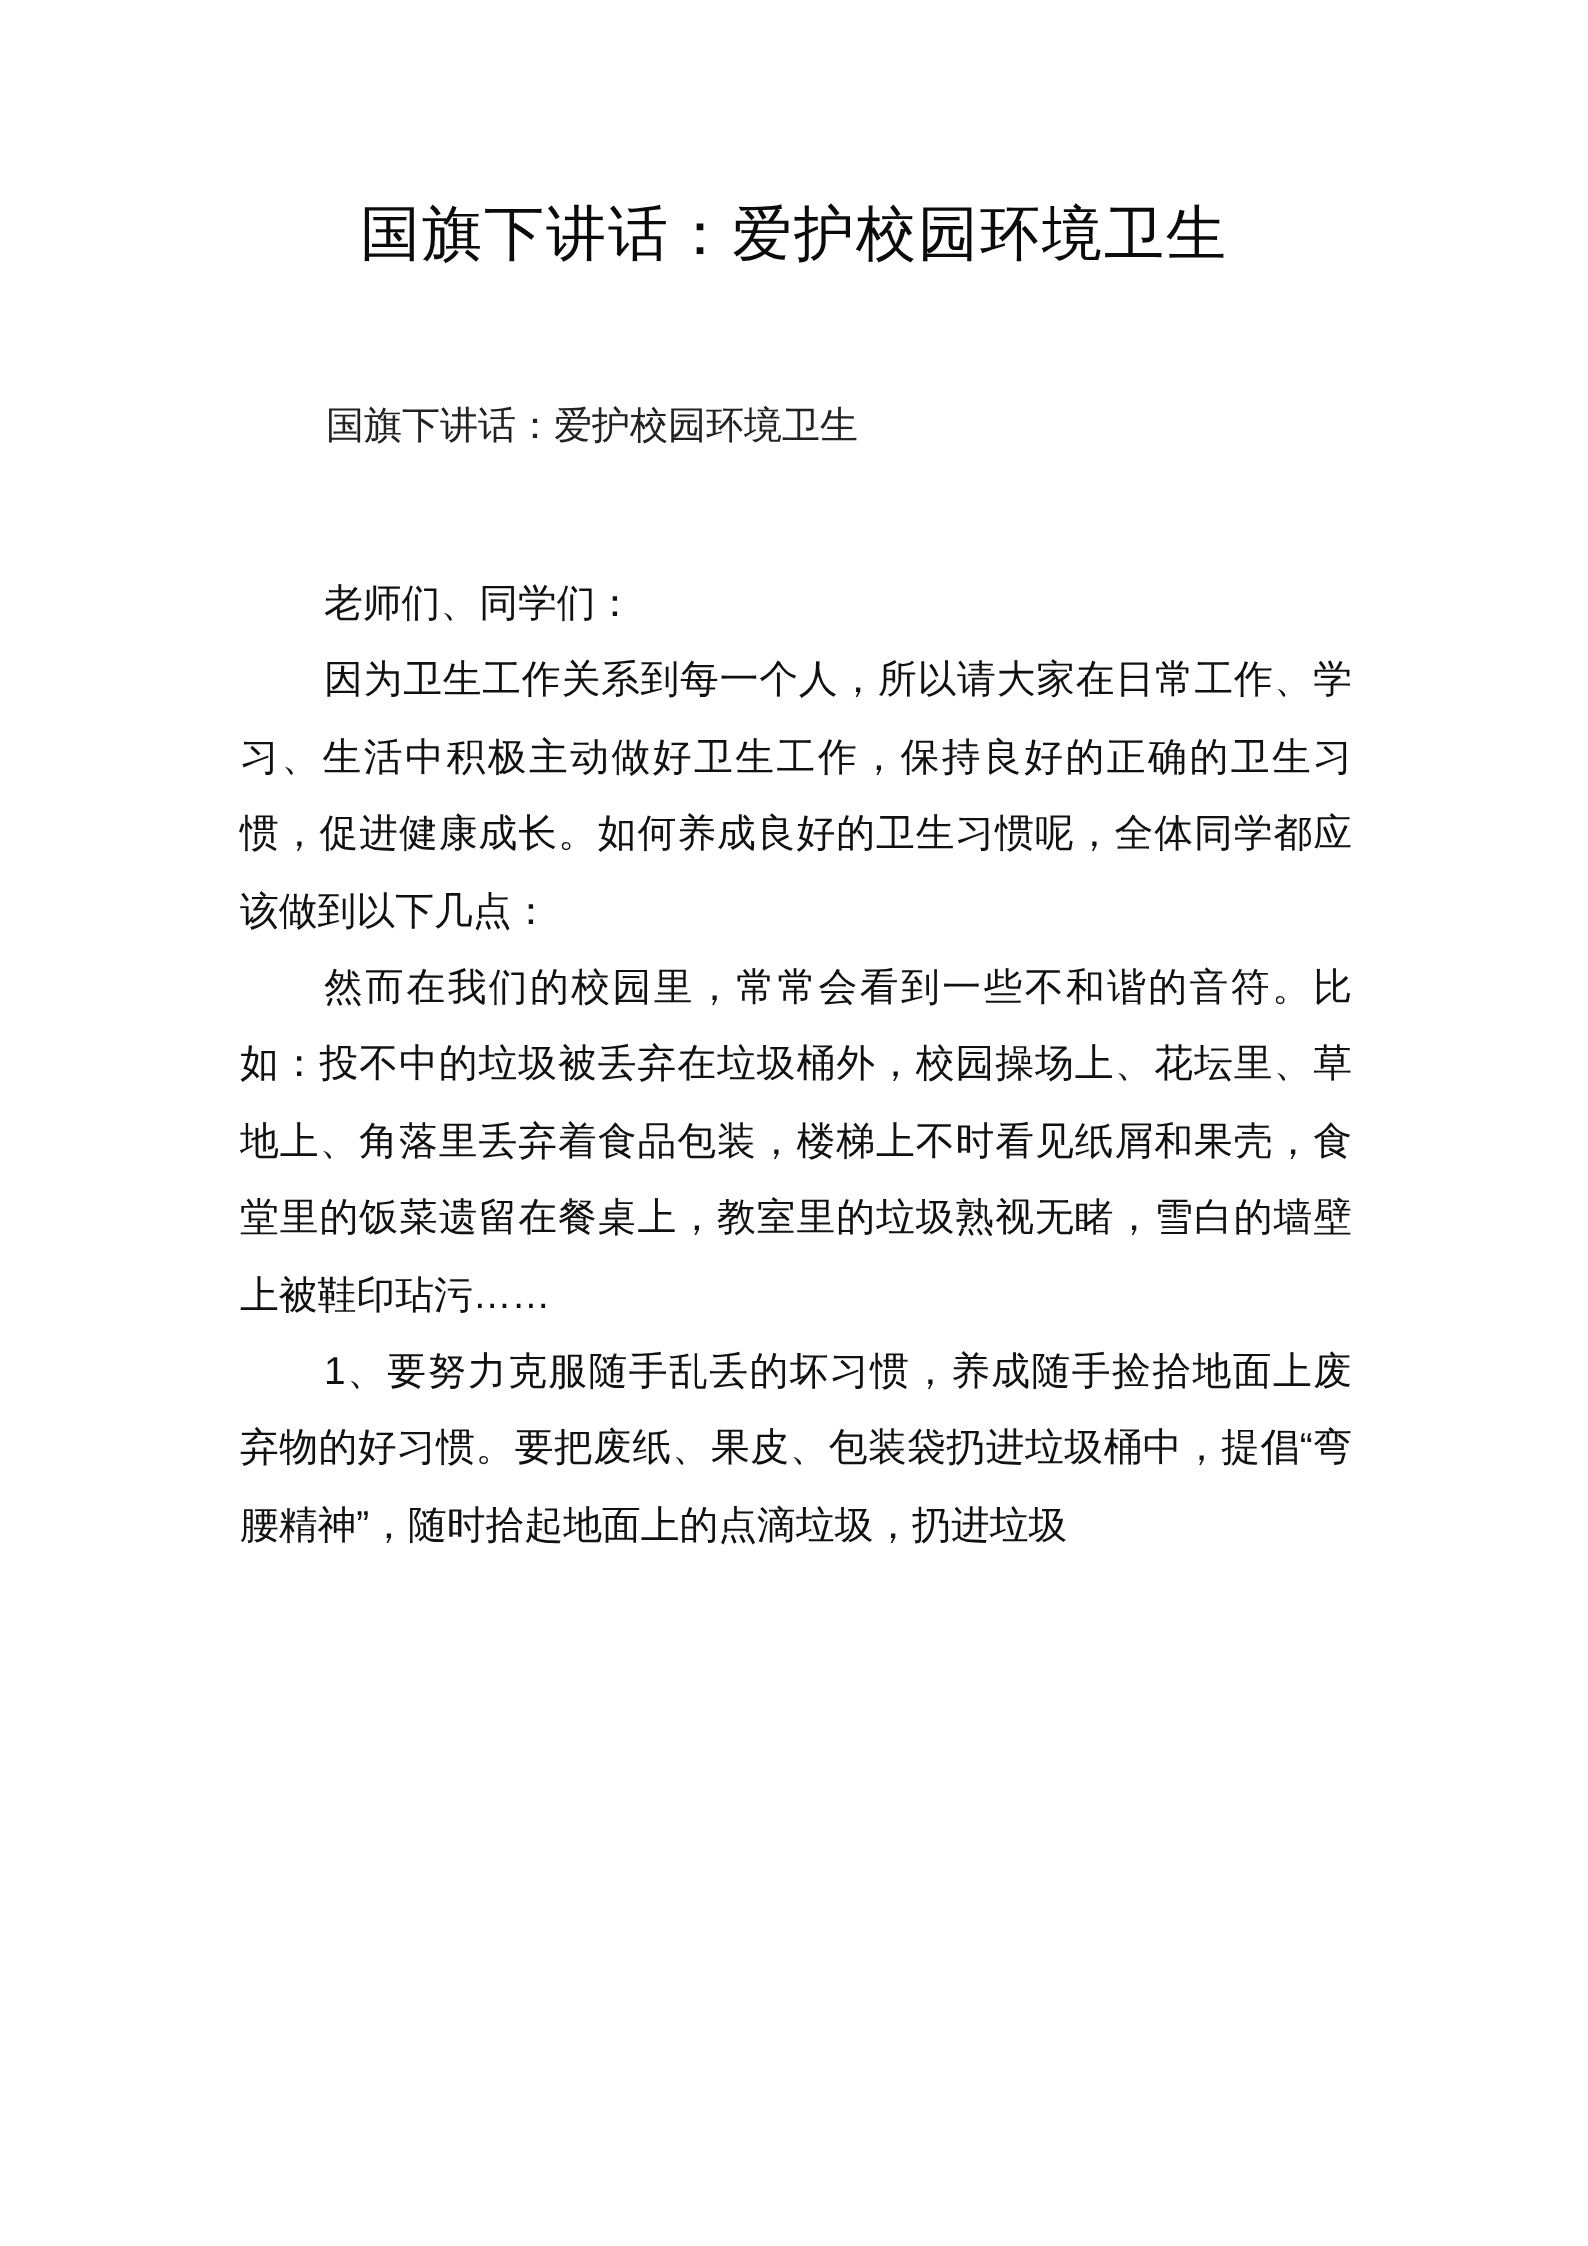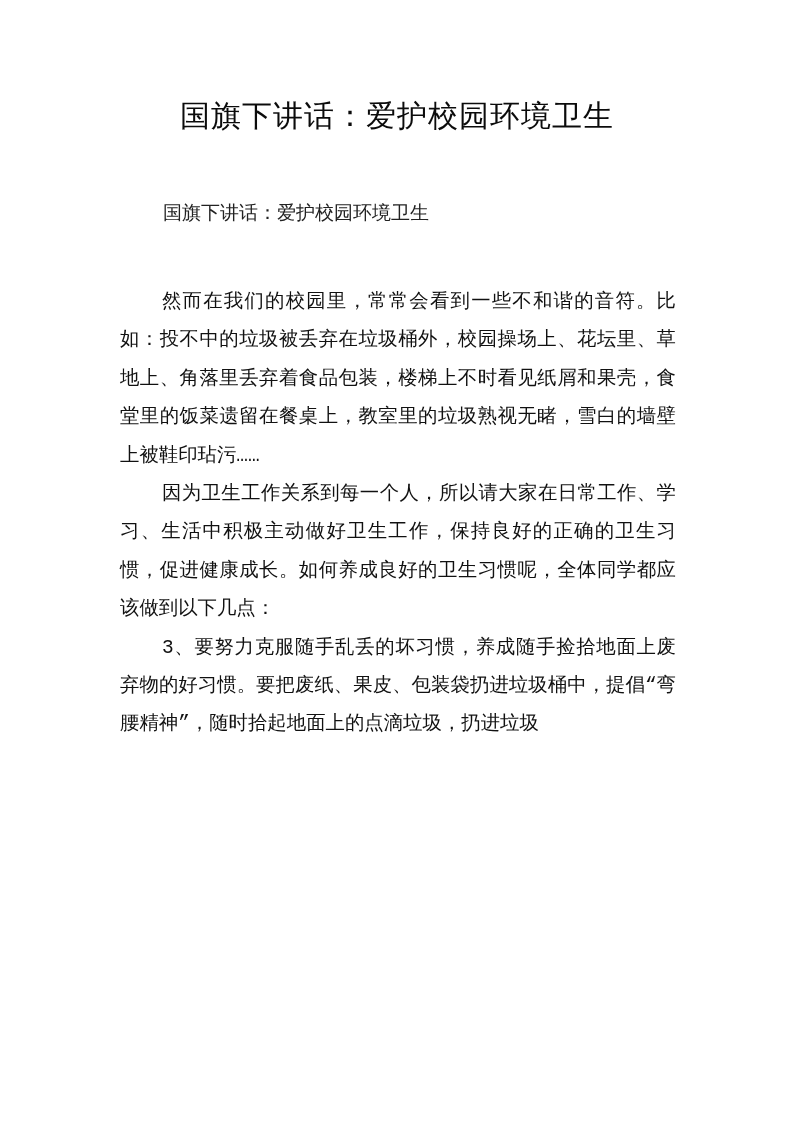--- a/index.html
+++ b/index.html
@@ -1,20 +1,20 @@
 <!DOCTYPE html>
 <html><head>
   <meta charset="utf-8">
   <style>
     html, body { margin: 0; padding: 0; background: #ffffff; }
     body { width: 794px; height: 1123px; position: relative; overflow: hidden; }
     .page {
       position: absolute; left: 0; top: 0; width: 794px; height: 1123px;
       background: #ffffff; color: #111111;
-      font-family: Liberation Mono, monospace;
+      font-family: Liberation Sans, sans-serif;
     }
     .title {
       position: absolute; top: 96px; left: 0; width: 794px; text-align: center;
       font-size: 30px; line-height: 44px; letter-spacing: 1px; color: #0b0b0b;
     }
     .subtitle {
       position: absolute; top: 199px; left: 163px;
       font-size: 19px; line-height: 30px; color: #222;
     }
     .body {
@@ -25,17 +25,18 @@
     .body p { margin: 0; }
     .indent { text-indent: 42px; }
   </style>
 </head>
 <body>
 
 <div class="page">
   <div class="title">国旗下讲话：爱护校园环境卫生</div>
   <div class="subtitle">国旗下讲话：爱护校园环境卫生</div>
   <div class="body">
+    <p class="indent">老师们、同学们：</p>
+    <p class="indent">因为卫生工作关系到每一个人，所以请大家在日常工作、学习、生活中积极主动做好卫生工作，保持良好的正确的卫生习惯，促进健康成长。如何养成良好的卫生习惯呢，全体同学都应该做到以下几点：</p>
     <p class="indent">然而在我们的校园里，常常会看到一些不和谐的音符。比如：投不中的垃圾被丢弃在垃圾桶外，校园操场上、花坛里、草地上、角落里丢弃着食品包装，楼梯上不时看见纸屑和果壳，食堂里的饭菜遗留在餐桌上，教室里的垃圾熟视无睹，雪白的墙壁上被鞋印玷污……</p>
-    <p class="indent">因为卫生工作关系到每一个人，所以请大家在日常工作、学习、生活中积极主动做好卫生工作，保持良好的正确的卫生习惯，促进健康成长。如何养成良好的卫生习惯呢，全体同学都应该做到以下几点：</p>
-    <p class="indent">3、要努力克服随手乱丢的坏习惯，养成随手捡拾地面上废弃物的好习惯。要把废纸、果皮、包装袋扔进垃圾桶中，提倡“弯腰精神”，随时拾起地面上的点滴垃圾，扔进垃圾</p>
+    <p class="indent">1、要努力克服随手乱丢的坏习惯，养成随手捡拾地面上废弃物的好习惯。要把废纸、果皮、包装袋扔进垃圾桶中，提倡“弯腰精神”，随时拾起地面上的点滴垃圾，扔进垃圾</p>
   </div>
 </div>
 
 </body></html>

